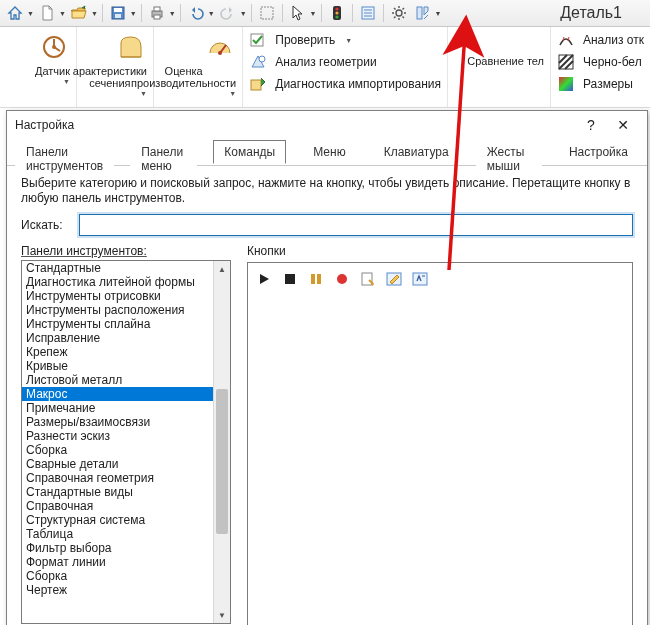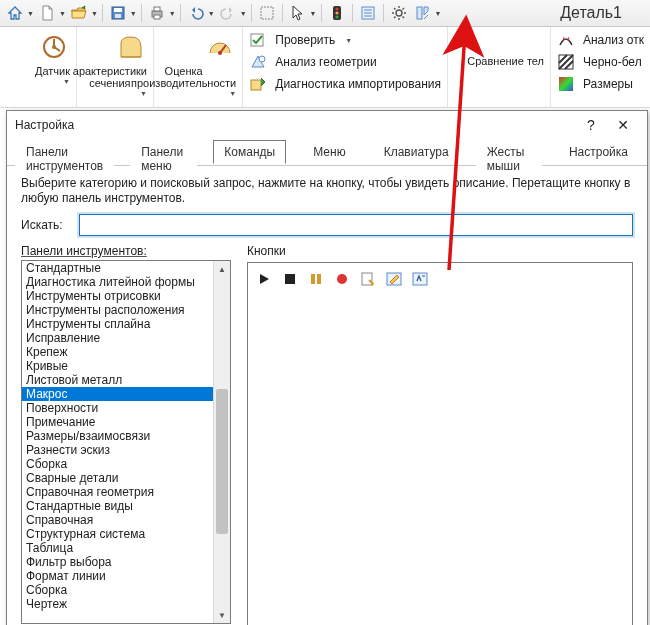--- a/index.html
+++ b/index.html
@@ -381,21 +381,20 @@
               <div class="item">Стандартные</div>
               <div class="item">Диагностика литейной формы</div>
               <div class="item">Инструменты отрисовки</div>
               <div class="item">Инструменты расположения</div>
               <div class="item">Инструменты сплайна</div>
               <div class="item">Исправление</div>
               <div class="item">Крепеж</div>
               <div class="item">Кривые</div>
               <div class="item">Листовой металл</div>
               <div class="item sel">Макрос</div>
-              <div class="item">Поверхности</div>
               <div class="item">Примечание</div>
               <div class="item">Размеры/взаимосвязи</div>
               <div class="item">Разнести эскиз</div>
               <div class="item">Сборка</div>
               <div class="item">Сварные детали</div>
               <div class="item">Справочная геометрия</div>
               <div class="item">Стандартные виды</div>
               <div class="item">Справочная</div>
               <div class="item">Структурная система</div>
               <div class="item">Таблица</div>

